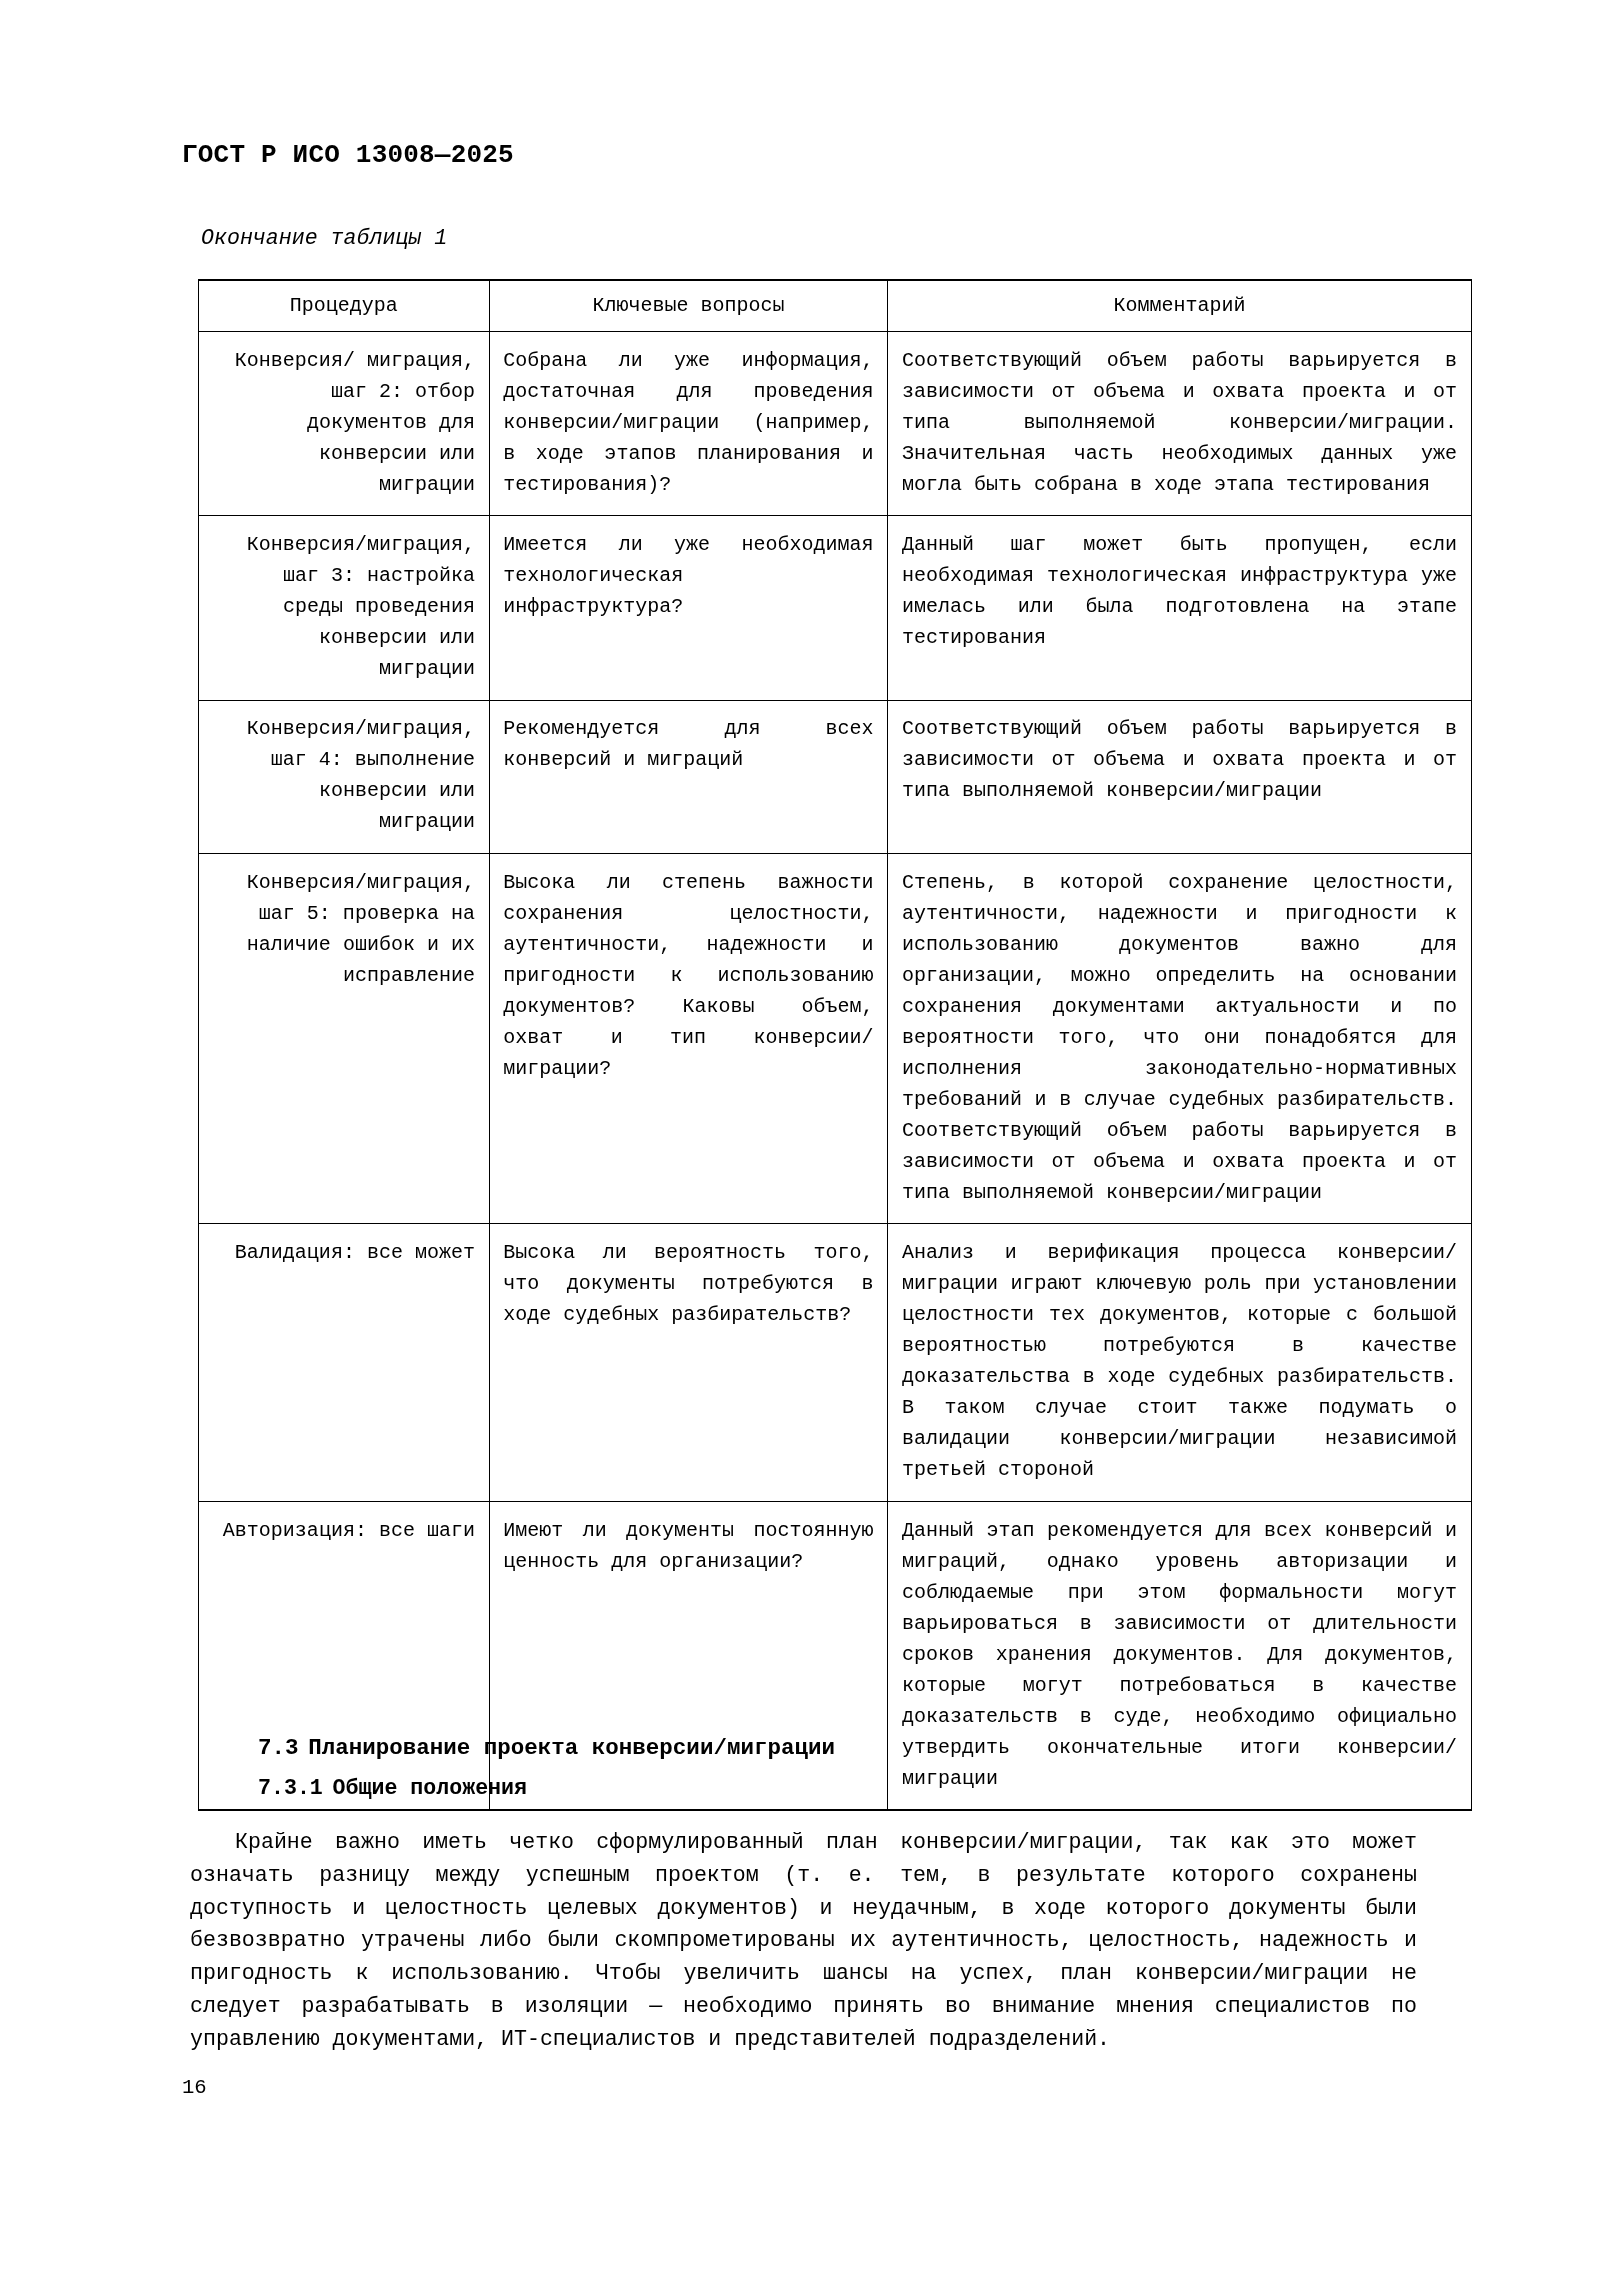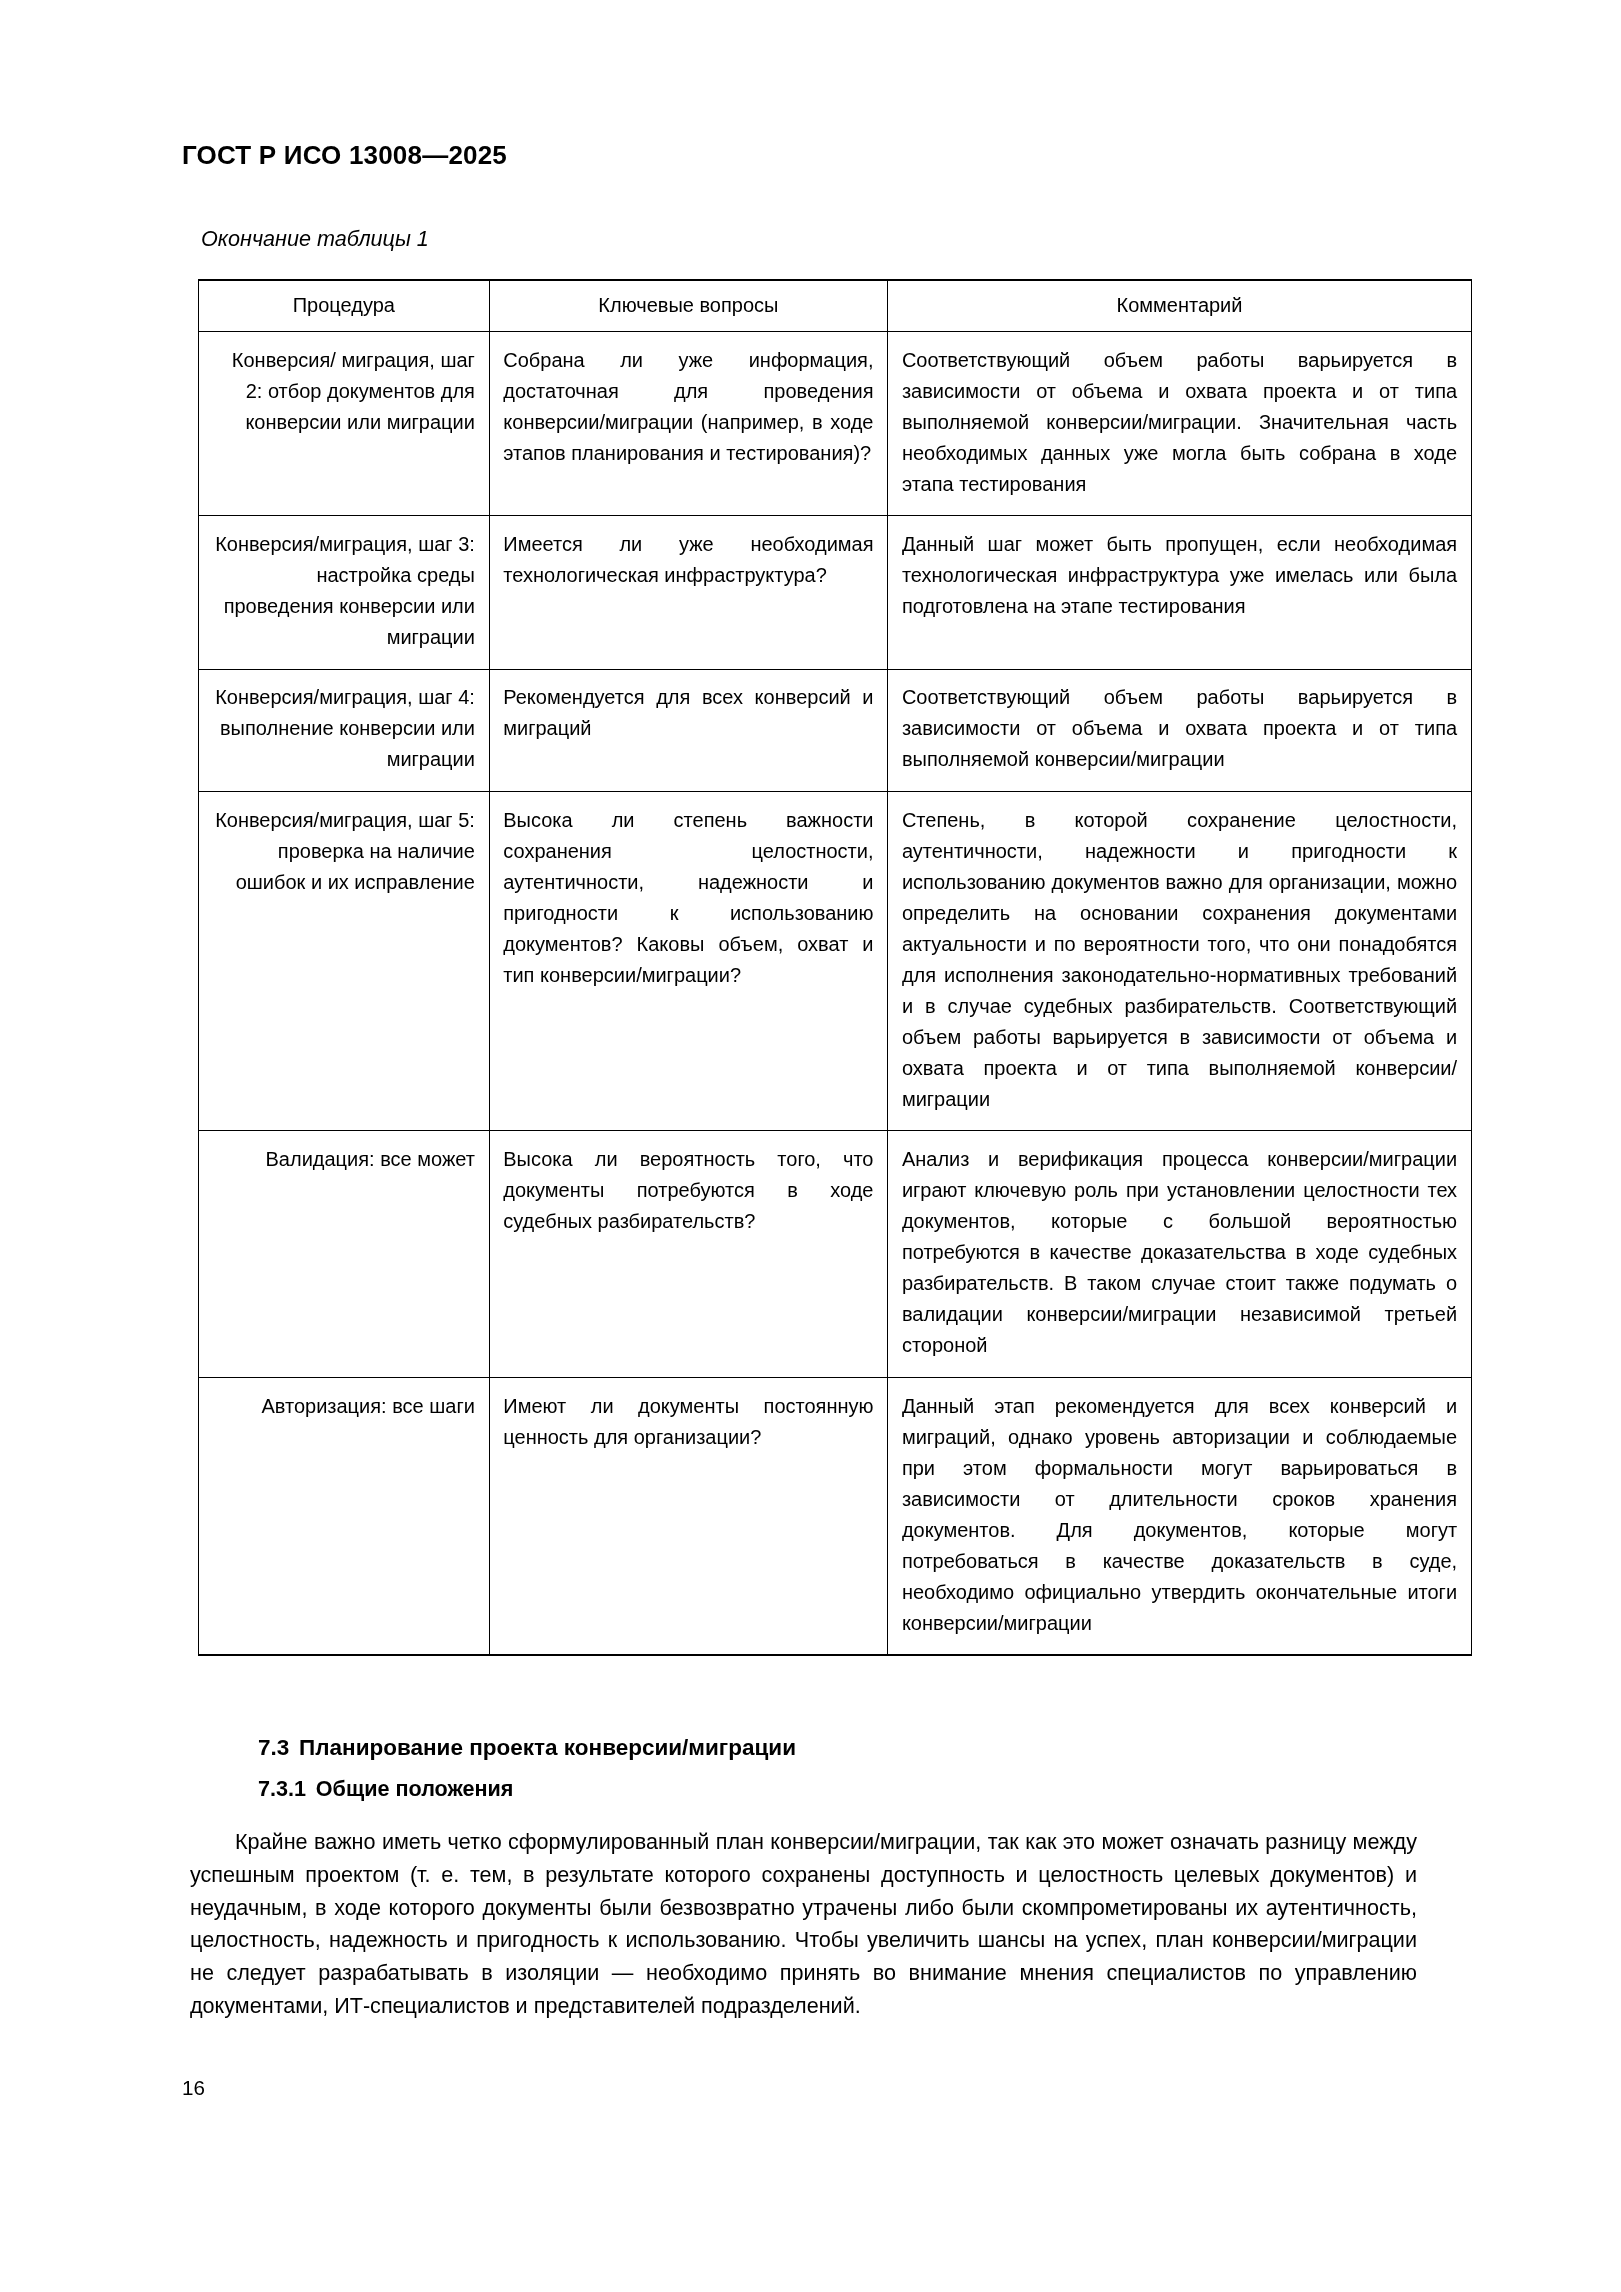--- a/index.html
+++ b/index.html
@@ -14,20 +14,21 @@
     font-family: "Liberation Sans", sans-serif;
     color: #000000;
     -webkit-font-smoothing: antialiased;
   }
   .page {
     position: absolute;
     left: 0; top: 0;
     width: 1320px;
     height: 2293px;
     box-sizing: border-box;
+    font-family: Liberation Mono, monospace;
   }
   .doc-header {
     position: absolute;
     left: 182px;
     top: 140px;
     font-size: 26px;
     font-weight: bold;
     letter-spacing: 0.2px;
     white-space: nowrap;
   }

